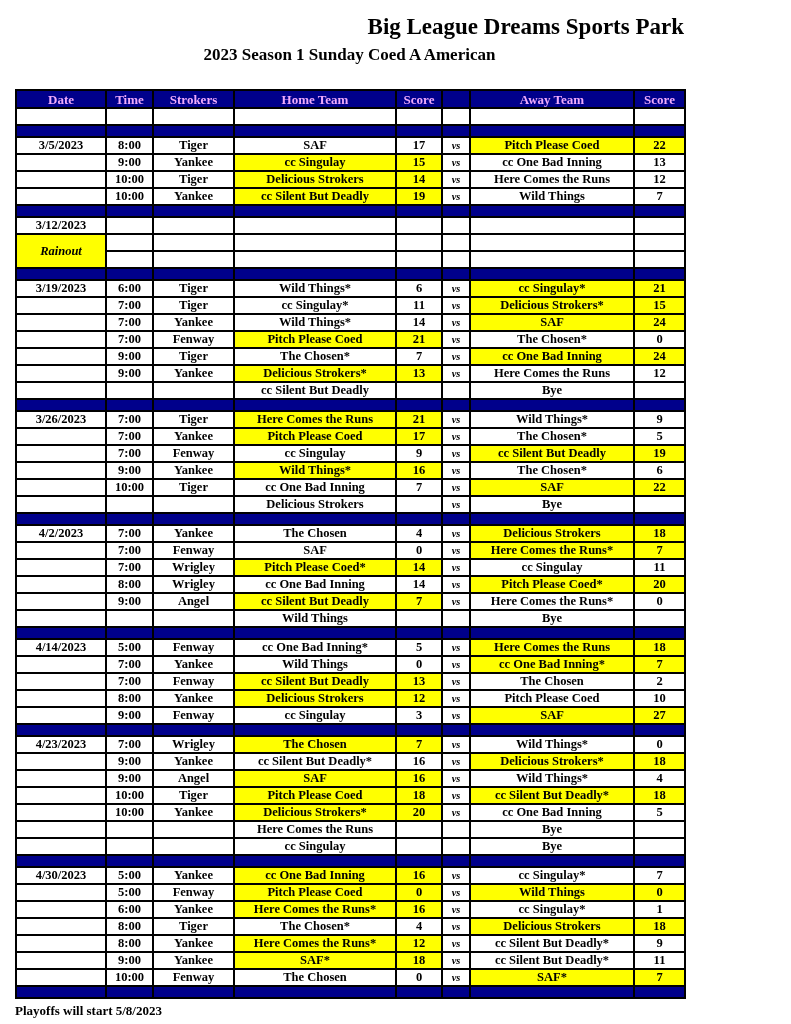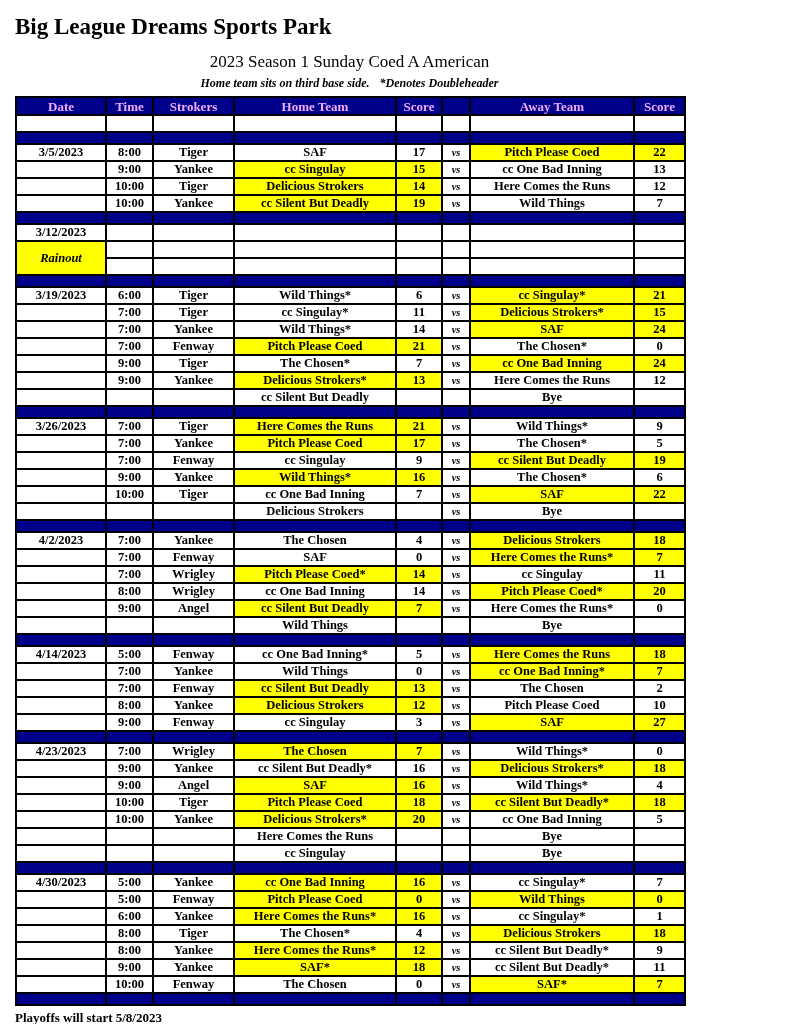--- a/index.html
+++ b/index.html
@@ -1,19 +1,19 @@
 <!DOCTYPE html>
 <html><head>
 <meta charset="utf-8">
 <style>
   html,body { margin:0; padding:0; background:#ffffff; }
   body { width:791px; height:1024px; font-family:"Liberation Serif", serif; color:#000; }
   .sheet { margin-left:15px; width:669px; padding-top:12px; }
-  .title { text-align:left; font-weight:bold; font-size:23px; margin:2px 0 12px 0; }
-  .subtitle { text-align:center; font-weight:normal; font-size:17px; margin:0 0 4px 0; }
+  .title { text-align:right; font-weight:bold; font-size:23px; margin:2px 0 5px 0; }
+  .subtitle { text-align:center; font-weight:bold; font-size:17px; margin:0 0 24px 0; }
   .note { text-align:center; font-weight:bold; font-style:italic; font-size:12px; margin:0 0 5px 0; }
   .note span { display:inline-block; }
   .note .gap { width:10px; }
   table { border-collapse:collapse; table-layout:fixed; width:669px; }
   col.w-date{width:90px} col.w-time{width:47px} col.w-rep{width:81px}
   col.w-home{width:162px} col.w-hs{width:46px} col.w-vs{width:28px}
   col.w-away{width:164px} col.w-as{width:51px}
   td { border:2px solid #000; padding:0 2px; text-align:center; font-weight:bold;
        font-size:12.5px; height:15px; line-height:15px; overflow:hidden; white-space:nowrap; }
   thead td { background:#00008B; color:#f0abfc; height:16px; font-size:13px; }
@@ -22,23 +22,20 @@
   td.c-vs { font-style:italic; font-size:10.5px; }
   td.c-rainout { background:#FFFF00;font-style:italic; }
   .footer { font-weight:bold; font-size:13px; margin:4px 0 0 0; text-align:left; }
 </style>
 </head>
 <body>
 
 <div class="sheet">
   <div class="title">Big League Dreams Sports Park</div>
   <div class="subtitle">2023 Season 1 Sunday Coed A American</div>
-  <div class="note">
-    <span>Home team sits on third base side.</span><span class="gap"></span><span>*Denotes Doubleheader</span>
-  </div>
 
   <table>
     <colgroup>
       <col class="w-date">
         <col class="w-time">
         <col class="w-rep">
         <col class="w-home">
       <col class="w-hs">
         <col class="w-vs">
         <col class="w-away">

